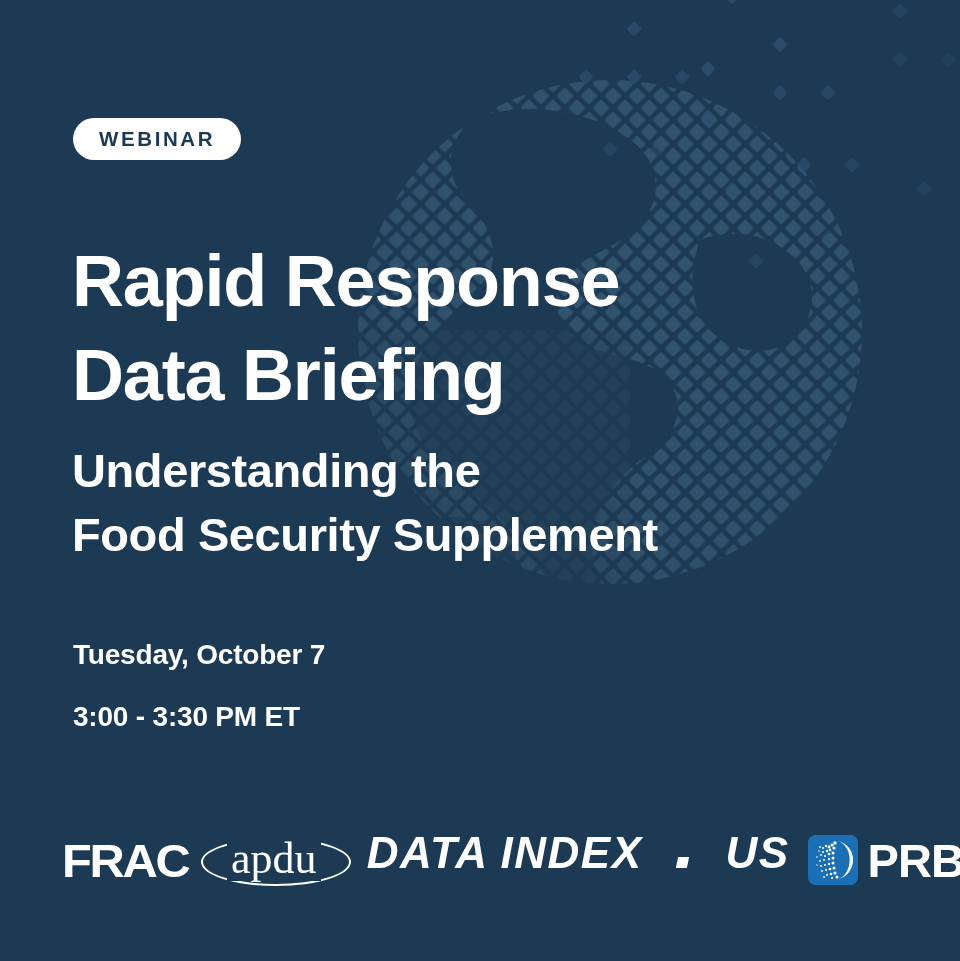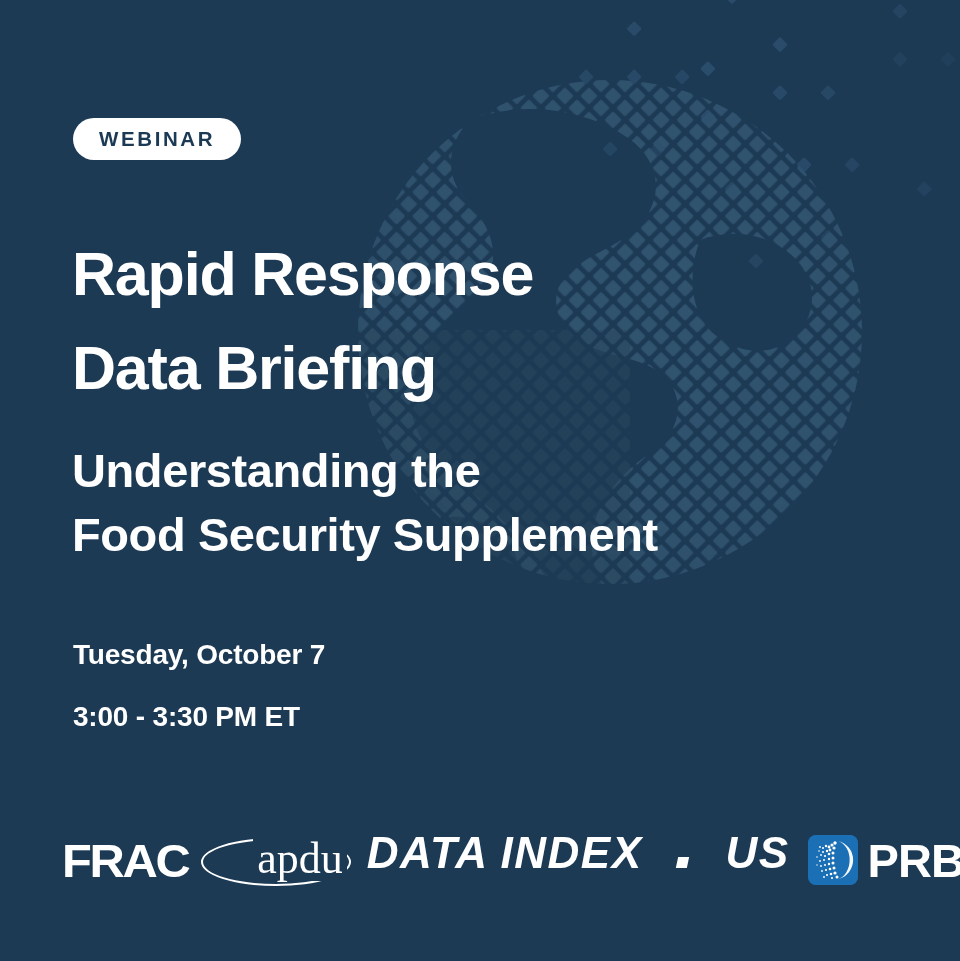--- a/index.html
+++ b/index.html
@@ -24,21 +24,21 @@
     background:#ffffff;border-radius:21px;
     display:flex;align-items:center;justify-content:center;
     color:#1d3a55;
     font-size:20.5px;font-weight:bold;
     letter-spacing:2.6px;
   }
 
   .title{
     position:absolute;left:72px;top:186px;
     color:#ffffff;
-    font-size:61px;
+    font-size:72px;
     font-weight:bold;
     line-height:94px;
     letter-spacing:-1.2px;
     white-space:pre-line;
   }
 
   .subtitle{
     position:absolute;left:72px;top:400px;
     color:#ffffff;
     font-size:47px;
@@ -72,21 +72,21 @@
     letter-spacing:-2.2px;
     margin-right:17px;
     transform:scaleX(1.04);
     transform-origin:left center;
   }
 
   .logo-apdu{
     position:relative;
     width:146px;height:60px;
     margin-right:20px;
-    display:flex;align-items:center;justify-content:flex-end;
+    display:flex;align-items:center;justify-content:center;
   }
   .logo-apdu .ring{
     position:absolute;left:0;top:8px;width:146px;height:44px;
     border:2.5px solid #ffffff;
     border-radius:50%;
   }
   .logo-apdu .word{
     position:relative;z-index:2;
     color:#ffffff;
     font-family:"Liberation Serif",serif;

